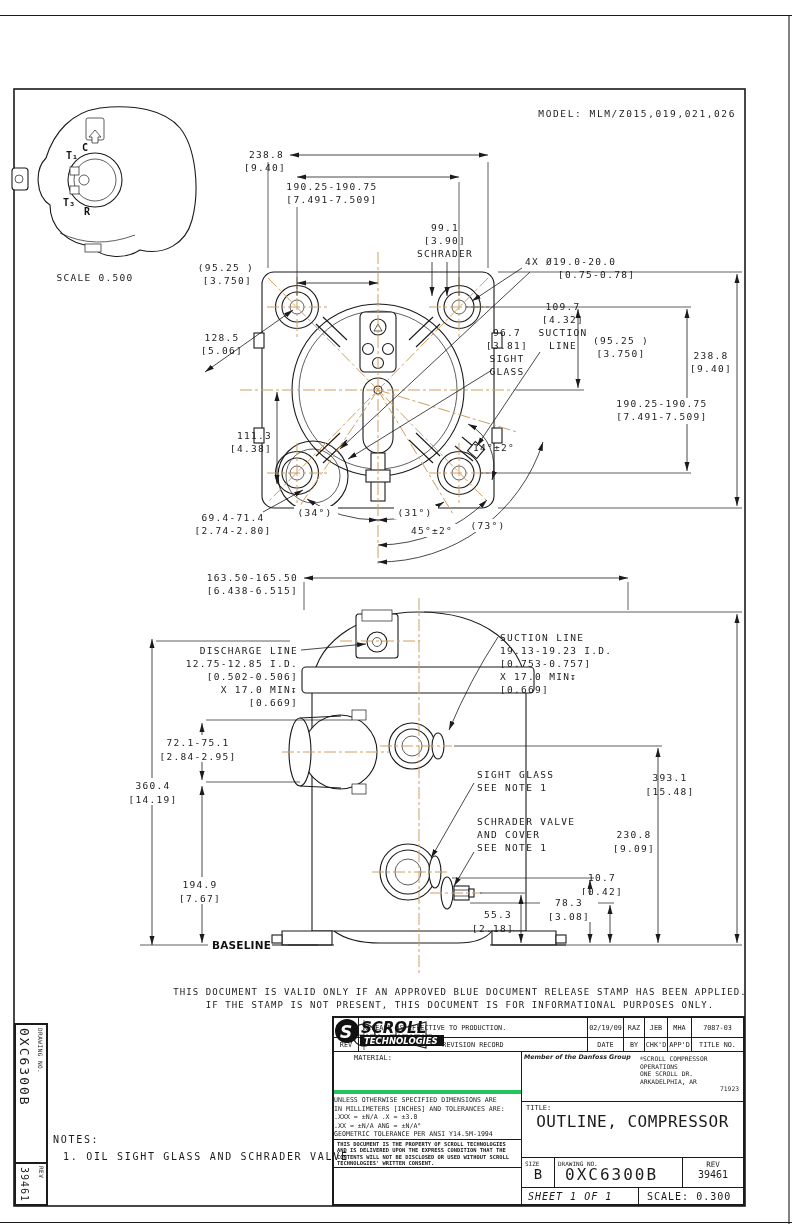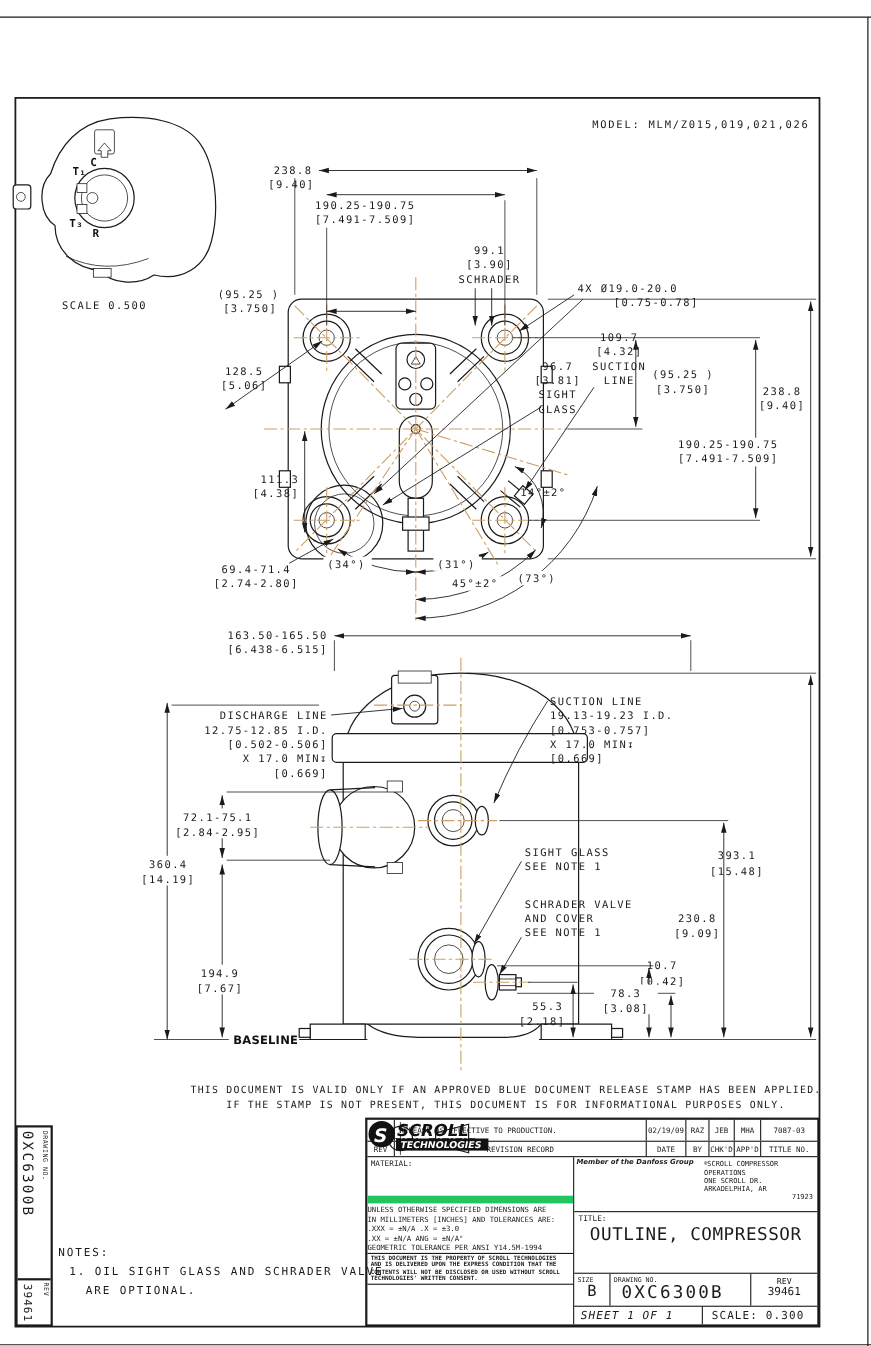--- a/index.html
+++ b/index.html
@@ -38,21 +38,21 @@
       display:flex;flex-direction:column;font-size:6.8px;}
   .trow{display:flex;border-bottom:1px solid #1b1b1b;}
   .r1{height:19px;} .r2{height:13px;}
   .trow .c{border-right:1px solid #1b1b1b;display:flex;align-items:center;justify-content:center;
            box-sizing:border-box;overflow:hidden;white-space:nowrap;}
   .c1{width:25px;} .c2{width:229px;} .c3{width:36px;} .c4{width:21px;} .c5{width:23px;} .c6{width:24px;}
   .c7{flex:1;border-right:none!important;}
   .c2.left{justify-content:flex-start;padding-left:4px;}
   .tmain{flex:1;display:flex;}
   .tleft{width:188px;border-right:1px solid #1b1b1b;display:flex;flex-direction:column;box-sizing:border-box;}
-  .matbox{height:42px;border-bottom:7px solid #22c55e;padding:2px 0 0 3px;font-size:7px;box-sizing:border-box;}
+  .matbox{height:42px;border-bottom:4px solid #22c55e;padding:2px 0 0 20px;font-size:7px;box-sizing:border-box;}
   .tolbox{height:46px;border-bottom:1px solid #1b1b1b;text-align:left;font-size:6.6px;line-height:8.6px;
           padding-top:2px;box-sizing:border-box;white-space:nowrap;}
   .propbox{height:28px;border-bottom:1px solid #1b1b1b;font-size:5.4px;line-height:6.3px;padding:1px 0 0 3px;
            box-sizing:border-box;font-weight:bold;white-space:nowrap;}
   .projbox{flex:1;display:flex;align-items:center;justify-content:center;}
   .tright{flex:1;display:flex;flex-direction:column;}
   .logobox{height:50px;border-bottom:1px solid #1b1b1b;display:flex;box-sizing:border-box;}
   .logoart{width:116px;padding:2px 0 0 2px;}
   .tagline{font-family:"DejaVu Sans",sans-serif;font-style:italic;font-weight:bold;font-size:6.3px;margin-top:-1px;}
   .addr{flex:1;font-size:6.3px;line-height:7.6px;padding-top:3px;white-space:nowrap;}
@@ -415,21 +415,20 @@
 <div class="abs model">MODEL: MLM/Z015,019,021,026</div>
 
 <div class="abs validity">
   <div>THIS DOCUMENT IS VALID ONLY IF AN APPROVED BLUE DOCUMENT RELEASE STAMP HAS BEEN APPLIED.</div>
   <div>IF THE STAMP IS NOT PRESENT, THIS DOCUMENT IS FOR INFORMATIONAL PURPOSES ONLY.</div>
 </div>
 
 <div class="abs notes">
   <div>NOTES:</div>
   <div class="n1">1. OIL SIGHT GLASS AND SCHRADER VALVE</div>
-  <div class="n2">ARE OPTIONAL.</div>
 </div>
 
 <div class="abs strip">
   <div class="div"></div>
 </div>
 <div class="vt lab" style="left:37px;top:1028px;">DRAWING NO.</div>
 <div class="vt big" style="left:17px;top:1028px;">0XC6300B</div>
 <div class="vt lab" style="left:38px;top:1166px;">REV</div>
 <div class="vt rev" style="left:19px;top:1167px;">39461</div>
 

